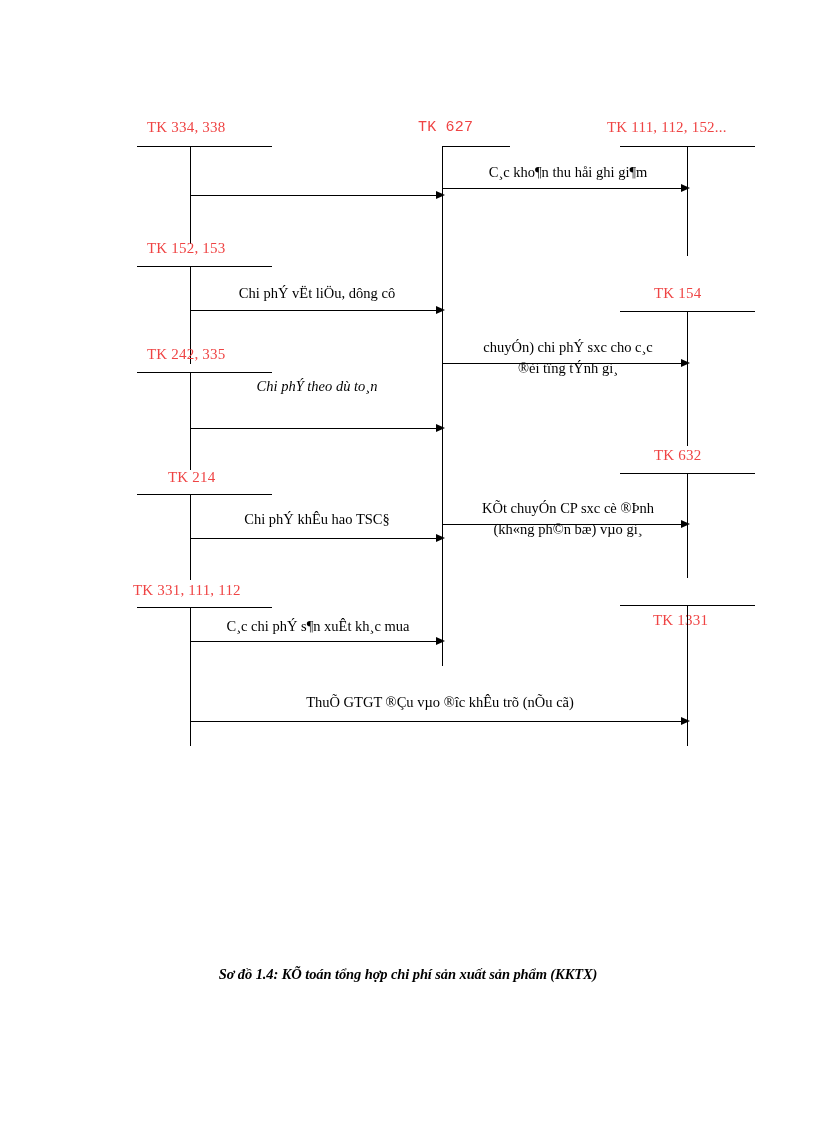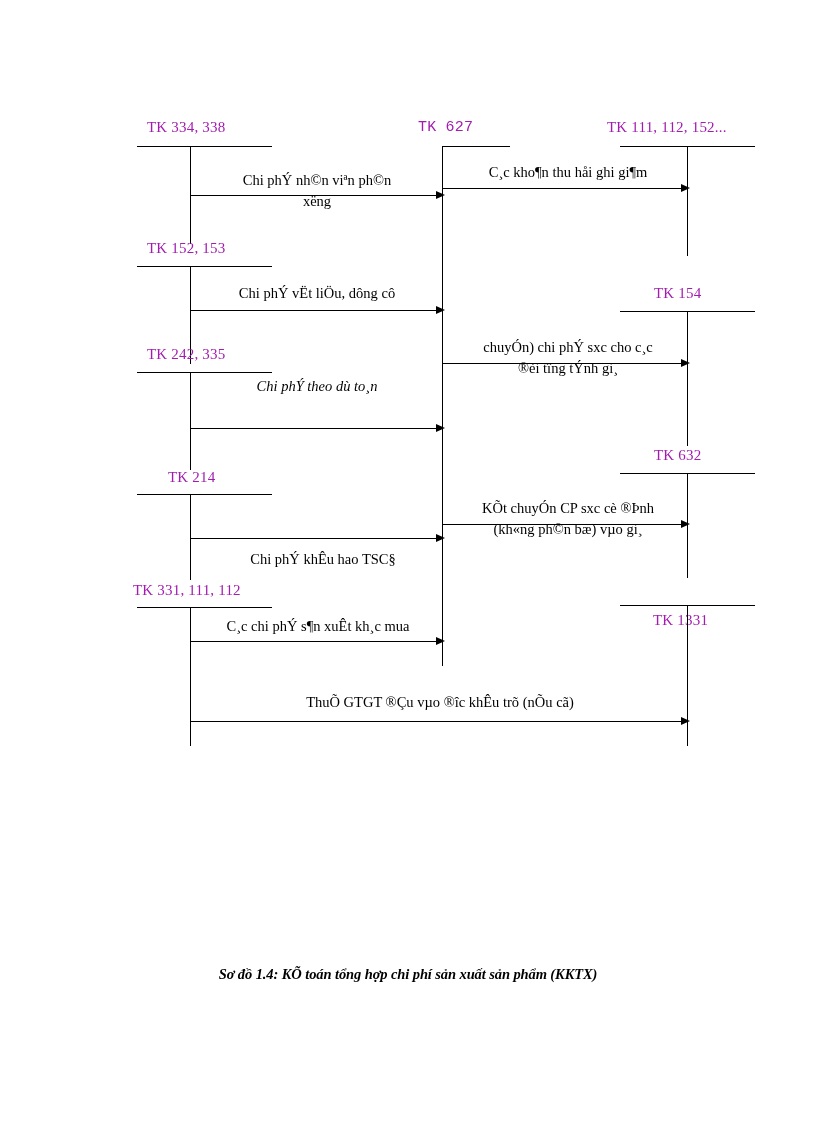--- a/index.html
+++ b/index.html
@@ -25,21 +25,21 @@
   }
 
   
   .acct-label {
     position: absolute;
     font-size: 15px;
     font-weight: 400;
     letter-spacing: 0.2px;
     white-space: nowrap;
     line-height: 1;
-    color: #a21caf;
+    color: #ef4444;
   }
 
   .acct-bar {
     position: absolute;
     height: 0;
     border-top: 1.6px solid #000;
   }
 
   .acct-stem {
     position: absolute;
@@ -94,24 +94,20 @@
 </style>
 </head>
 <body>
 
 <div id="page">
 
   <div class="acct-label" style="left:147px; top:120px;">TK 334, 338</div>
   <div class="acct-bar" style="left:137px; top:146px; width:135px;"></div>
   <div class="acct-stem" style="left:190px; top:146px; height:98px;"></div>
 
-  <div class="flow-text multi" style="left:192px; top:170px; width:250px;">
-    <span class="ln">Chi phÝ nh©n viªn ph©n</span>
-    <span class="ln">xëng</span>
-  </div>
   <div class="arrow-line" style="left:190px; top:195px; width:252px;"></div>
   <div class="arrow-head" style="left:436px; top:190.5px;"></div>
 
   <div class="acct-label" style="left:147px; top:241px;">TK 152, 153</div>
   <div class="acct-bar" style="left:137px; top:266px; width:135px;"></div>
   <div class="acct-stem" style="left:190px; top:266px; height:98px;"></div>
 
   <div class="flow-text" style="left:192px; top:283px; width:250px;">
     <span class="ln">Chi phÝ vËt liÖu, dông cô</span>
   </div>
@@ -125,21 +121,21 @@
   <div class="flow-text" style="left:192px; top:376px; width:250px;font-style:italic;">
     <span class="ln">Chi phÝ theo dù to¸n</span>
   </div>
   <div class="arrow-line" style="left:190px; top:428px; width:252px;"></div>
   <div class="arrow-head" style="left:436px; top:423.5px;"></div>
 
   <div class="acct-label" style="left:168px; top:470px;">TK 214</div>
   <div class="acct-bar" style="left:137px; top:494px; width:135px;"></div>
   <div class="acct-stem" style="left:190px; top:494px; height:86px;"></div>
 
-  <div class="flow-text" style="left:198px; top:509px; width:250px;margin-top:40px;">
+  <div class="flow-text" style="left:192px; top:509px; width:250px;">
     <span class="ln">Chi phÝ khÊu hao TSC§</span>
   </div>
   <div class="arrow-line" style="left:190px; top:538px; width:252px;"></div>
   <div class="arrow-head" style="left:436px; top:533.5px;"></div>
 
   <div class="acct-label" style="left:133px; top:583px;">TK 331, 111, 112</div>
   <div class="acct-bar" style="left:137px; top:607px; width:135px;"></div>
   <div class="acct-stem" style="left:190px; top:607px; height:139px;"></div>
 
   <div class="flow-text multi" style="left:192px; top:616px; width:252px;">

